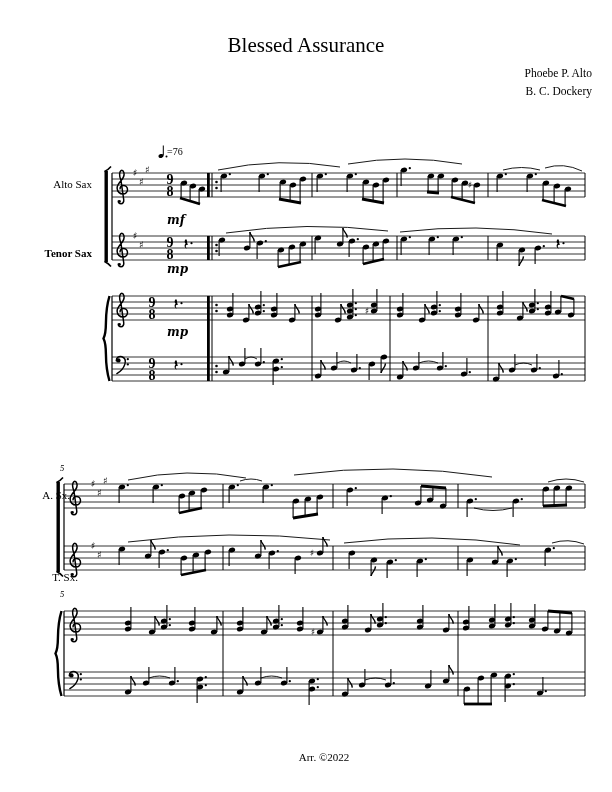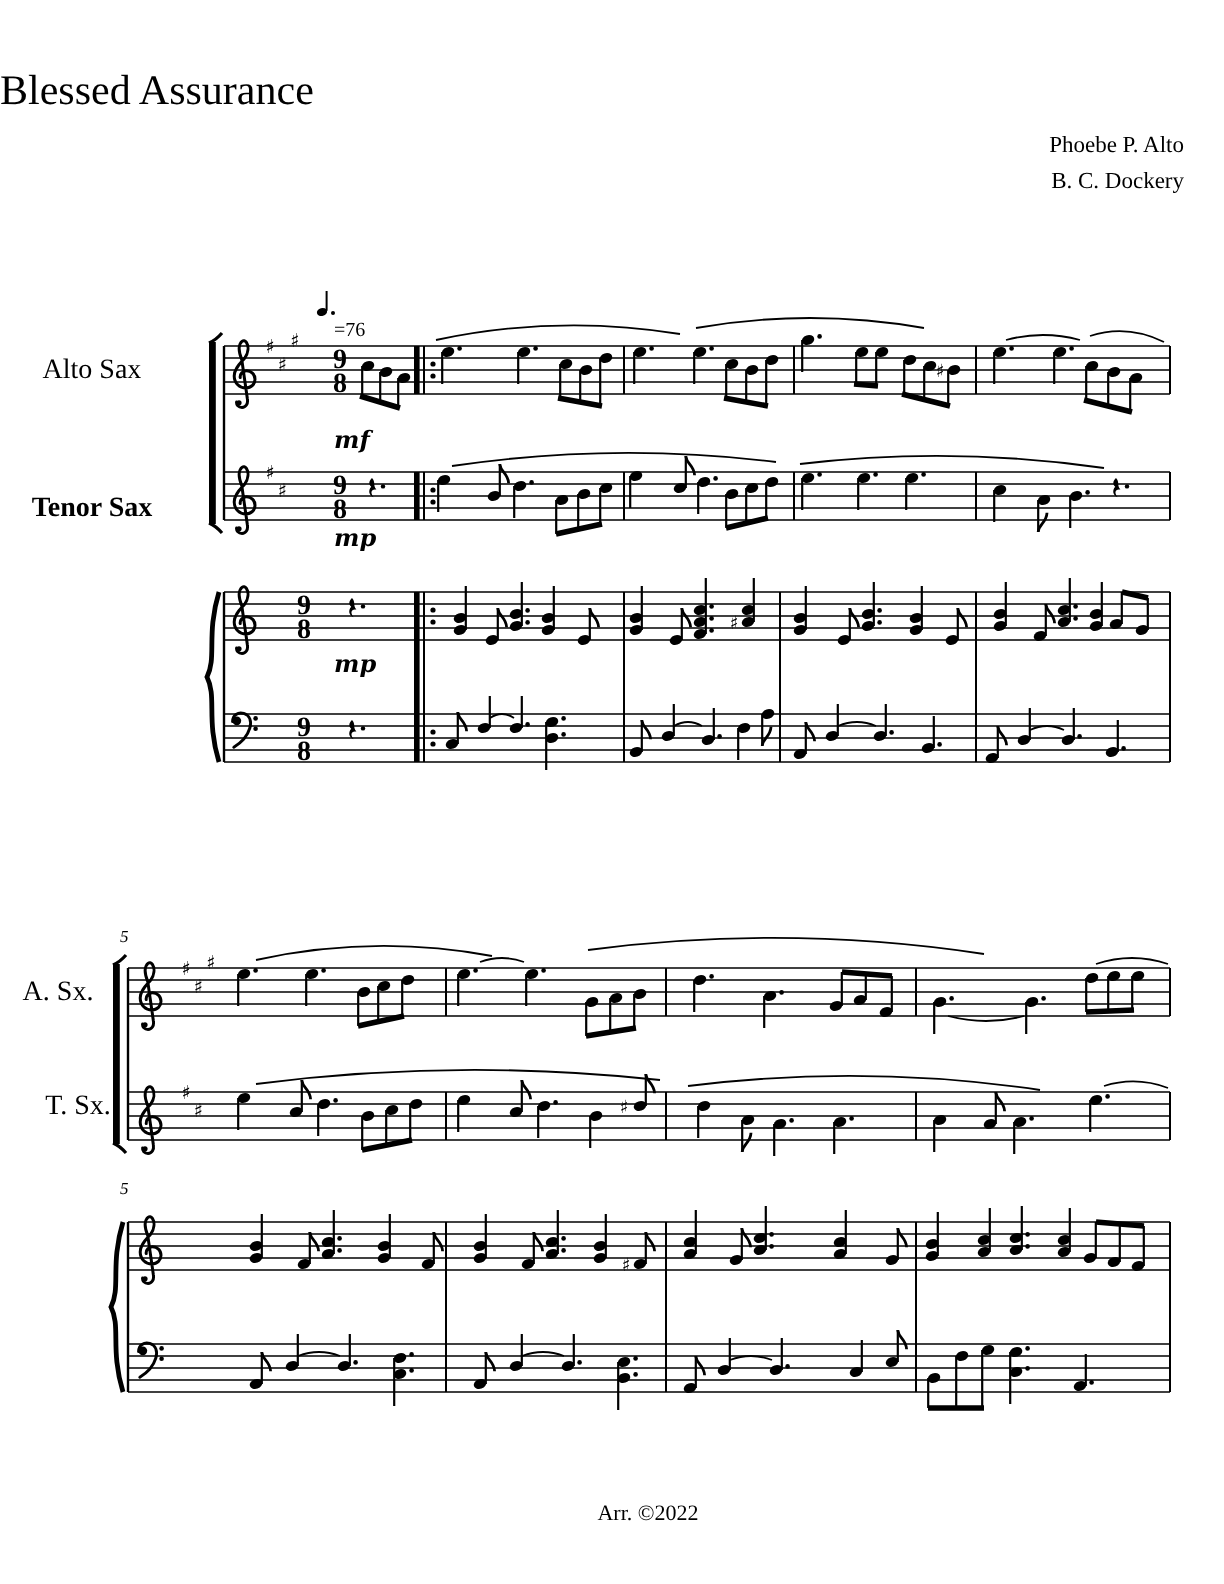--- a/index.html
+++ b/index.html
@@ -1,28 +1,28 @@
 <!DOCTYPE html>
 <html><head>
 <meta charset="utf-8">
 <style>
   html,body{margin:0;padding:0;background:#fff;}
   .page{position:relative;width:612px;height:792px;background:#ffffff;overflow:hidden;
         font-family:"Liberation Serif",serif;color:#000;}
   .page svg{position:absolute;left:0;top:0;}
   .ovl{position:absolute;white-space:nowrap;}
-  .title{left:0;top:33px;width:612px;font-size:21px;}
+  .title{left:0;top:33px;width:612px;text-align:center;font-size:21px;}
   .composer{right:20px;top:67px;font-size:11.5px;}
   .arranger{right:20px;top:85px;font-size:11.5px;margin-left:44px;}
-  .tempo-text{left:167px;top:160px;font-size:10px;}
-  .lbl{font-size:14px;text-align:center;}
+  .tempo-text{left:167px;top:146px;font-size:10px;}
+  .lbl{font-size:11px;text-align:right;}
   .lbl-alto{left:0;top:178px;width:92px;}
   .lbl-tenor{left:0;top:247px;width:92px;font-weight:bold;}
-  .lbl-asx{left:0;top:489px;width:58px;}
-  .lbl-tsx{left:0;top:546px;width:78px;}
+  .lbl-asx{left:0;top:489px;width:58px;padding-left:12px;}
+  .lbl-tsx{left:0;top:571px;width:78px;}
   .dyn{font-family:"DejaVu Serif",serif;font-style:italic;font-weight:bold;font-size:12px;}
   .dyn-mf{left:167px;top:202px;margin-top:11px;}
   .dyn-mp1{left:167px;top:262px;}
   .dyn-mp2{left:167px;top:325px;}
   .mnum{font-style:italic;font-size:8.5px;}
   .mnum-sax{left:60px;top:463px;}
   .mnum-piano{left:60px;top:589px;}
   .footer{left:0;top:751px;width:648px;text-align:center;font-size:11px;}
 </style>
 </head>

